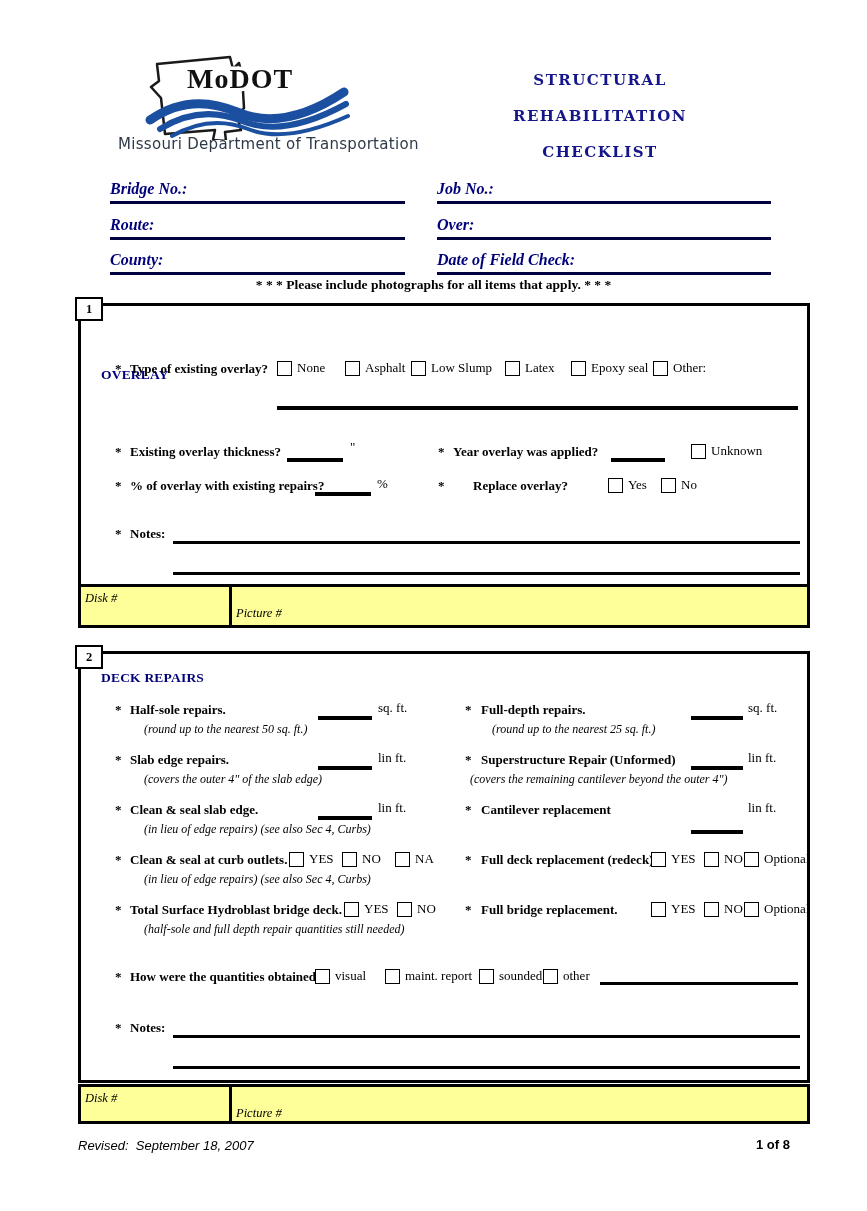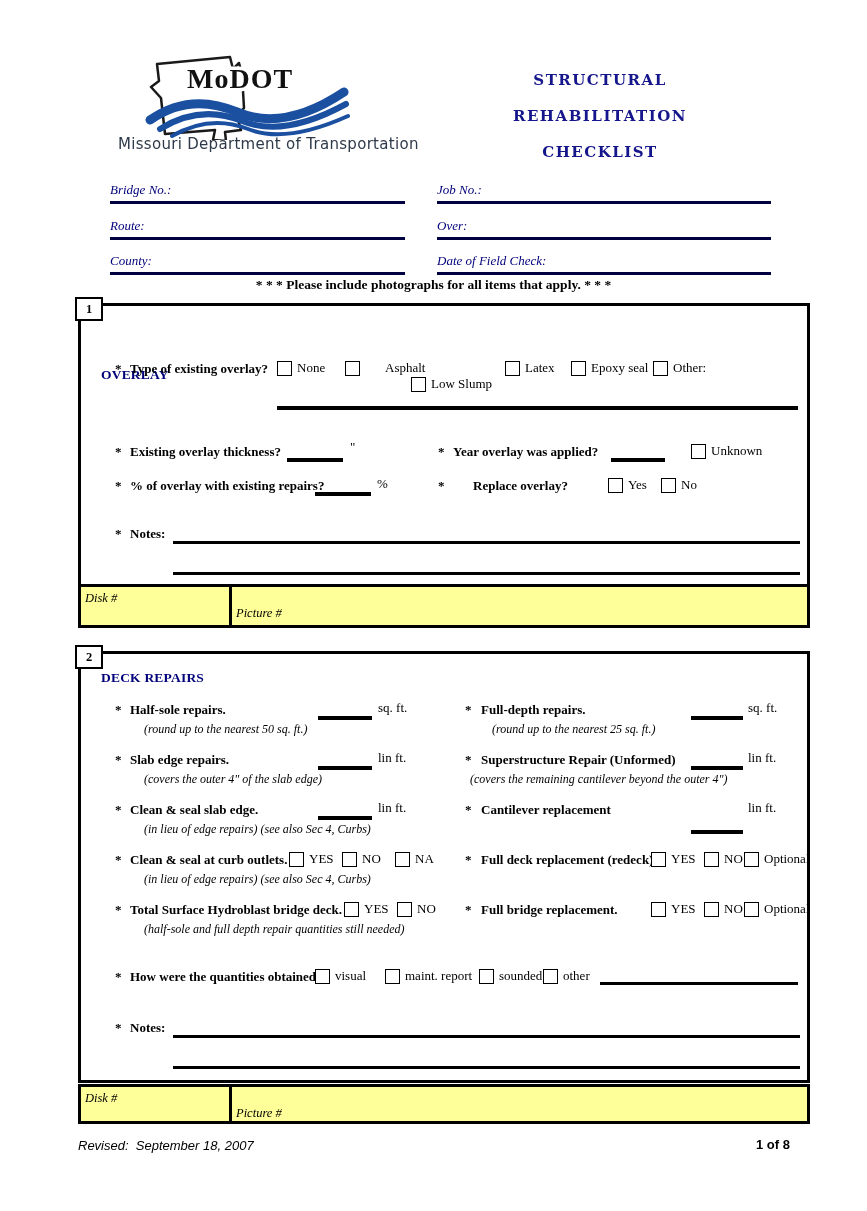--- a/index.html
+++ b/index.html
@@ -8,21 +8,21 @@
   .abs{position:absolute;}
 
   
   .tagline{font-family:"DejaVu Sans",sans-serif;font-size:15px;color:#2e3a49;
            letter-spacing:.3px;white-space:nowrap;}
   .title{font-family:"DejaVu Serif",serif;font-weight:bold;color:#16168c;
          font-size:15px;letter-spacing:1.5px;text-align:center;line-height:36px;}
 
   
   .ffield{border-bottom:3px solid #000040;height:21px;}
-  .flabel{font-weight:normal;font-style:italic;color:#00007b;font-size:13px;}
+  .flabel{font-weight:bold;font-style:italic;color:#00007b;font-size:16px;}
   .instruction{font-weight:bold;font-size:13.5px;text-align:center;width:100%;}
 
   
   .box{position:absolute;border:3px solid #000;background:#fff;}
   .badge{position:absolute;width:24px;height:20px;background:#fff;border:2px solid #000;
          font-weight:bold;font-size:12.5px;text-align:center;line-height:20px;z-index:3;}
   .heading{font-weight:bold;color:#00007b;font-size:13.5px;letter-spacing:.2px;}
   .star{font-weight:bold;font-size:13px;}
   .q{font-weight:bold;font-size:13px;white-space:nowrap;}
   .sub{font-style:italic;font-size:12px;white-space:nowrap;}
@@ -89,25 +89,25 @@
   <div class="box" style="left:78px;top:303px;width:726px;height:278px;">
     <div class="badge" style="left:-6px;top:-9px;">1</div>
     <div class="abs heading" style="left:20px;top:16px;margin-top:45px;">OVERLAY</div>
 
     <span class="abs star" style="left:34px;top:55px;">*</span>
     <span class="abs q" style="left:49px;top:55px;">Type of existing overlay?</span>
     <span class="abs cbwrap" style="left:196px;top:54px;">
       <span class="cb"></span>
       <span class="cbl">None</span>
     </span>
-    <span class="abs cbwrap" style="left:264px;top:54px;gap:20px;">
+    <span class="abs cbwrap" style="left:264px;top:54px;">
       <span class="cb"></span>
       <span class="cbl">Asphalt</span>
     </span>
-    <span class="abs cbwrap" style="left:330px;top:70px;">
+    <span class="abs cbwrap" style="left:330px;top:54px;">
       <span class="cb"></span>
       <span class="cbl">Low Slump</span>
     </span>
     <span class="abs cbwrap" style="left:424px;top:54px;">
       <span class="cb"></span>
       <span class="cbl">Latex</span>
     </span>
     <span class="abs cbwrap" style="left:490px;top:54px;">
       <span class="cb"></span>
       <span class="cbl">Epoxy seal</span>

